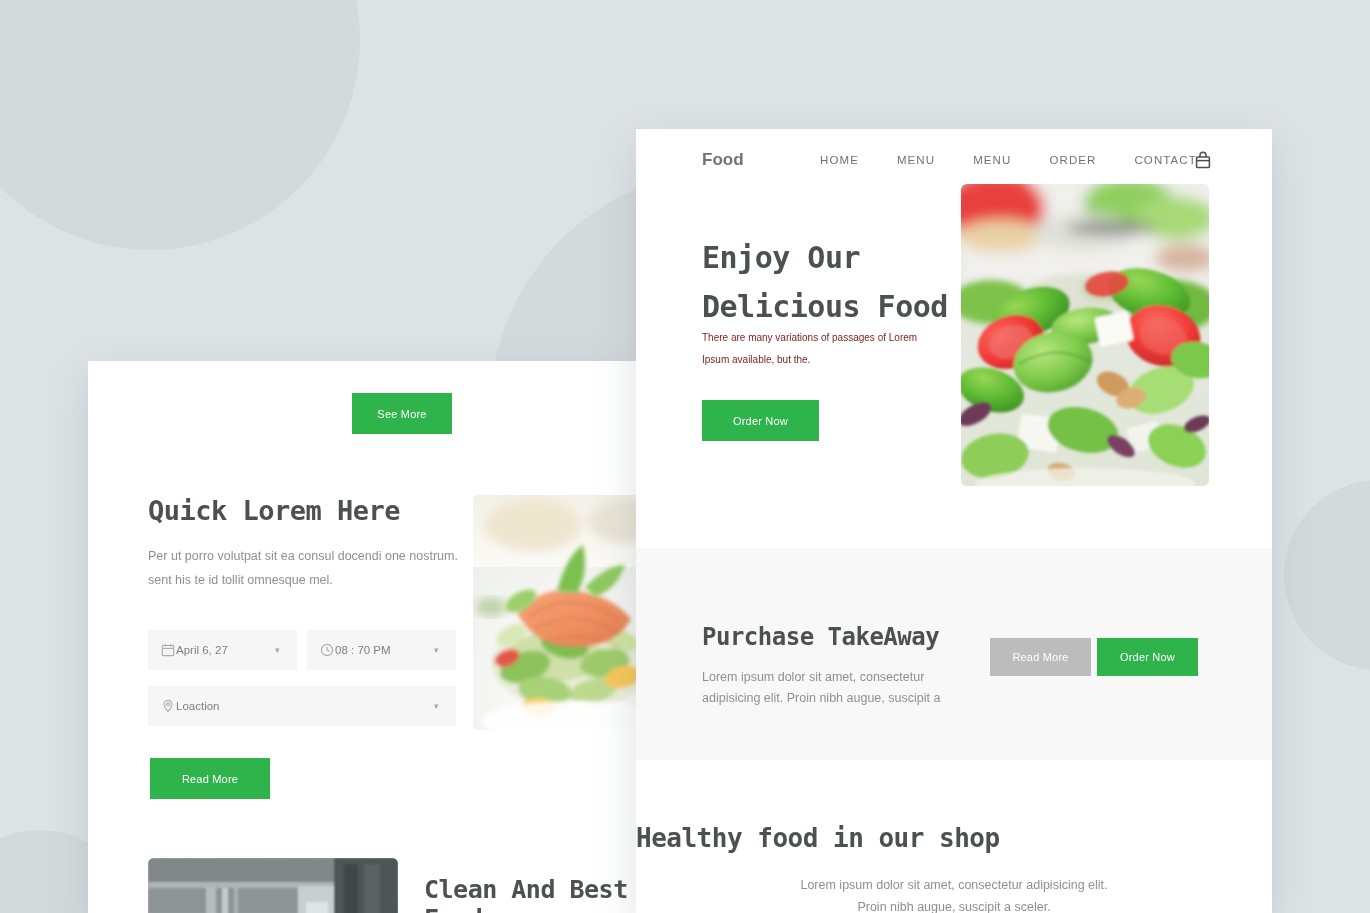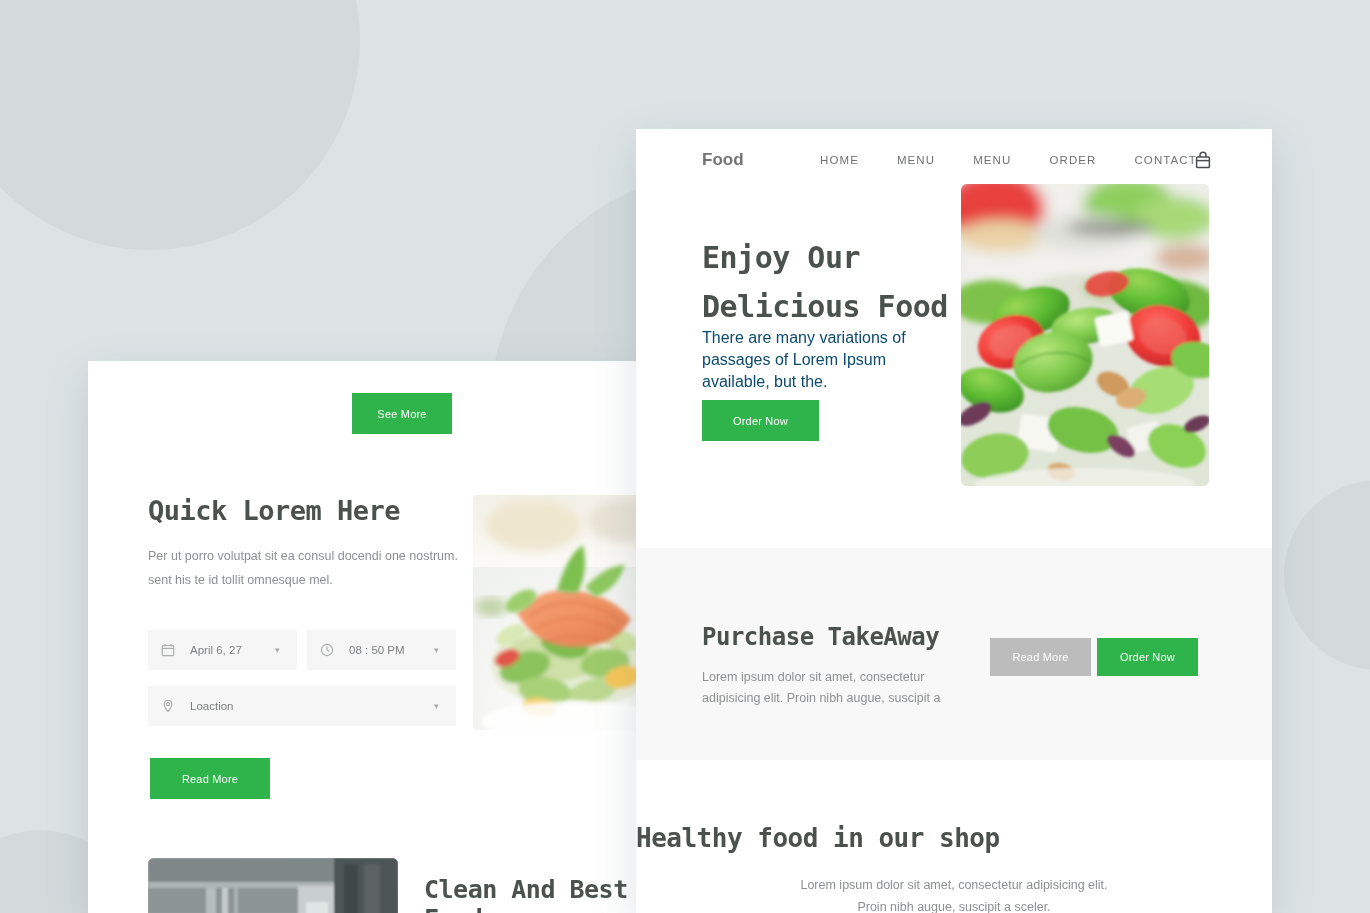--- a/index.html
+++ b/index.html
@@ -109,21 +109,21 @@
   #field-loc  { left: 60px;  top: 325px; width: 308px; }
 
   .field .fi-icon {
     width: 16px; height: 16px;
     flex: 0 0 16px;
     color: #a9abad;
     display: flex; align-items: center; justify-content: center;
   }
   .field .fi-value {
     flex: 1 1 auto;
-    margin-left: 14px;
+    margin-left: 0;
     font-size: 11.5px;
     color: #7d7f81;
     white-space: nowrap;
   }
   .field .fi-caret {
     flex: 0 0 10px;
     color: #a9abad;
     font-size: 9px;
     line-height: 1;
   }
@@ -222,23 +222,23 @@
     top: 104px;
     font-size: 30px;
     line-height: 49px;
     white-space: pre-line;
   }
   #hero-text {
     position: absolute;
     left: 66px;
     top: 198px;
     width: 240px;
-    font-size: 16px;
+    font-size: 10px;
     line-height: 22px;
-    color: #0c4a6e;
+    color: #7f1d1d;
   }
   #hero-order-btn {
     position: absolute;
     left: 66px;
     top: 271px;
     width: 117px;
     height: 41px;
     font-size: 11px;
   }
   #hero-photo {
@@ -350,21 +350,21 @@
       <span class="fi-caret">▾</span>
     </div>
 
     <div class="field" id="field-time">
       <span class="fi-icon">
         <svg width="14" height="14" viewBox="0 0 16 16" fill="none" stroke="currentColor" stroke-width="1.3">
           <circle cx="8" cy="8" r="6.4"></circle>
           <polyline points="8,4.2 8,8 10.8,9.6"></polyline>
         </svg>
       </span>
-      <span class="fi-value">08 : 50 PM</span>
+      <span class="fi-value">08 : 70 PM</span>
       <span class="fi-caret">▾</span>
     </div>
 
     <div class="field" id="field-loc">
       <span class="fi-icon">
         <svg width="14" height="14" viewBox="0 0 16 16" fill="none" stroke="currentColor" stroke-width="1.3">
           <path d="M8 1.4c-2.5 0-4.4 2-4.4 4.4 0 3.3 4.4 8.6 4.4 8.6s4.4-5.3 4.4-8.6c0-2.4-2-4.4-4.4-4.4z"></path>
           <circle cx="8" cy="5.9" r="1.7"></circle>
         </svg>
       </span>

